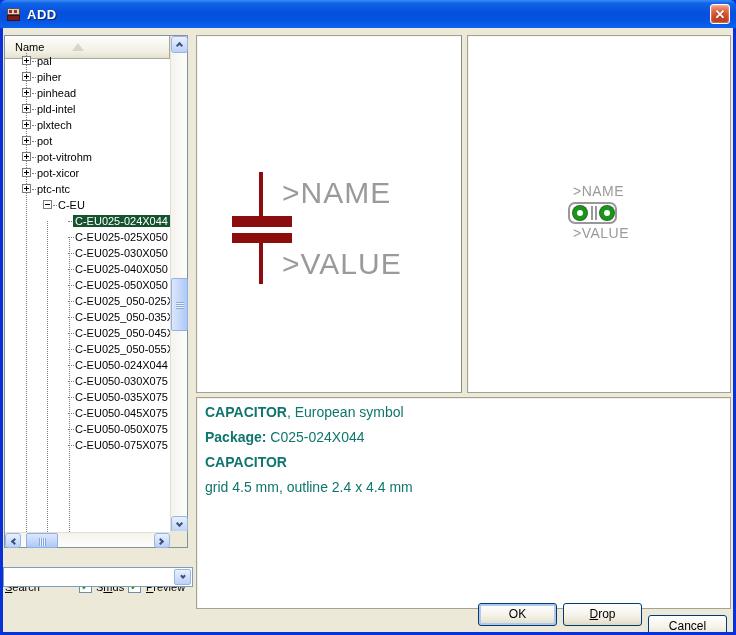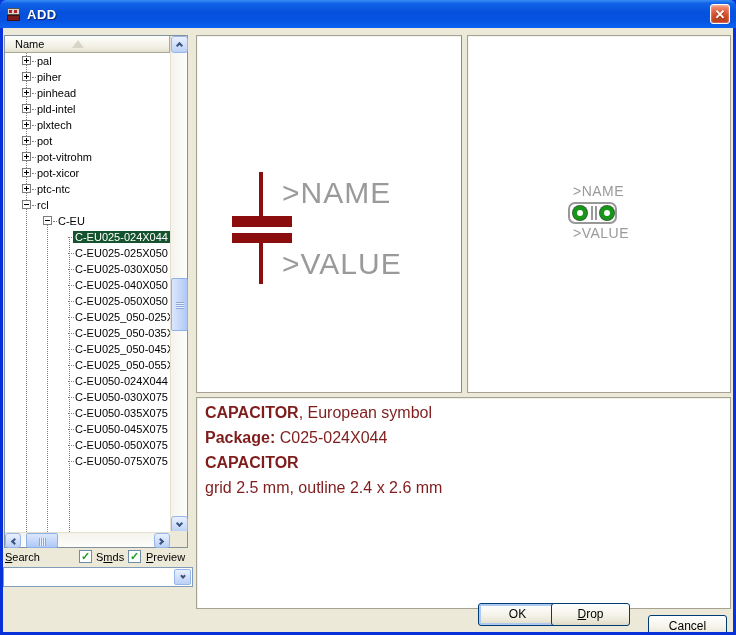--- a/index.html
+++ b/index.html
@@ -23,21 +23,21 @@
     background:linear-gradient(180deg,#F5A38A 0%,#E46A4C 30%,#D24A28 60%,#B83A1C 100%);
     display:flex; align-items:center; justify-content:center; box-shadow:inset 0 0 2px #FFD7C8; }
   .close-x { color:#fff; font-size:13px; font-weight:bold; line-height:1; text-shadow:0 1px 1px #8B2500; }
 
   
   .content { position:absolute; top:28px; left:3px; right:3px; bottom:3px; background:#ECE9D8; overflow:hidden; }
 
   
   .tree-panel { position:absolute; left:1px; top:7px; width:184px; height:513px;
     background:#fff; border:1px solid #83919B; }
-  .tree-header { position:absolute; left:0; top:0; width:165px; height:17px;
+  .tree-header { position:absolute; left:0; top:0; width:165px; height:23px;
     background:linear-gradient(180deg,#FDFDFB 0%,#F2F0E4 70%,#E4E1D0 100%);
     border-right:1px solid #ACA899; border-bottom:1px solid #ACA899;
     font-size:11px; color:#000; display:flex; align-items:center; padding-left:10px; }
   .sort-tri { width:0; height:0; margin-left:28px; border-left:6px solid transparent;
     border-right:6px solid transparent; border-bottom:8px solid #D9D5C6; }
   #tree-list { position:absolute; left:0; top:17px; width:165px; height:479px; overflow:hidden; font-size:11px; }
   .tree-row { position:relative; height:16px; }
   .tree-row:first-child { margin-top:-6px; }
   .tree-label { position:absolute; top:2px; white-space:nowrap; color:#000; }
   .tree-label.lv1 { left:32px; } .tree-label.lv2 { left:53px; } .tree-label.lv3 { left:70px; }
@@ -72,21 +72,21 @@
     background:linear-gradient(180deg,#F4F3EE,#FDFDFB); border-top:1px solid #E3E0D0; }
   .hscroll .scroll-btn { width:16px; height:15px; top:0; }
   .hscroll .scroll-btn.left-btn { left:0; } .hscroll .scroll-btn.right-btn { left:149px; }
   .hthumb { position:absolute; left:21px; top:0; width:32px; height:15px; border:1px solid #90B0E8; border-radius:2px;
     background:linear-gradient(180deg,#DCE7FC 0%,#C2D5F9 60%,#AEC8F6 100%); }
   .hthumb .grip { position:absolute; left:12px; top:4px; width:7px; height:8px;
     background:repeating-linear-gradient(90deg,#8AA8DC 0 1px,#EAF1FE 1px 2px); }
   .corner { position:absolute; right:0; bottom:0; width:17px; height:16px; background:#ECE9D8; }
 
   
-  .search-row { position:absolute; left:1px; top:522px; width:190px; height:16px; font-size:11px; color:#000; }
+  .search-row { position:absolute; left:1px; top:552px; width:190px; height:16px; font-size:11px; color:#000; }
   .search-row .lbl { position:absolute; top:1px; }
   .lbl-search { left:1px; } .lbl-smds { left:92px; } .lbl-preview { left:142px; }
   .u { text-decoration:underline; }
   .cb { position:absolute; top:0; width:13px; height:13px; background:#fff; border:1px solid #6C8FA5;
     display:flex; align-items:center; justify-content:center; }
   .cb-smds { left:75px; } .cb-preview { left:124px; }
   .check { color:#21A121; font-size:11px; font-weight:bold; line-height:1; margin-top:-1px; }
   .combo { position:absolute; left:0; top:539px; width:190px; height:20px; background:#fff; border:1px solid #7F9DB9; }
   .combo input { position:absolute; left:1px; top:1px; width:168px; height:16px; border:none; outline:none; font-size:11px; }
   .combo-btn { position:absolute; right:1px; top:1px; width:17px; height:16px; border:1px solid #96B5E8; border-radius:2px;
@@ -110,31 +110,31 @@
   .pkg-name { left:105px; top:147px; } .pkg-value { left:105px; top:189px; }
   .pkg-outline { position:absolute; left:100px; top:166px; width:49px; height:22px; border:2px solid #989898; border-radius:7px; }
   .pkg-line { position:absolute; top:2px; width:2px; height:14px; background:#989898; }
   .pkg-line.l1 { left:21px; } .pkg-line.l2 { left:25px; }
   .pad { position:absolute; top:2px; width:14px; height:14px; border-radius:50%;
     background:#fff; border:4px solid #169816; box-shadow:0 0 0 1px #336633; }
   .pad.p-left { left:3px; } .pad.p-right { left:30px; }
 
   
   .desc-panel { position:absolute; left:193px; top:369px; width:535px; height:212px; background:#fff;
-    border:1px solid #A5A294; box-shadow:inset 1px 1px 0 #F0EFE8; font-size:16px; color:#7f1d1d;
+    border:1px solid #A5A294; box-shadow:inset 1px 1px 0 #F0EFE8; font-size:14px; color:#0f766e;
     padding:8px 0 0 8px; }
   .desc-panel p { margin:0 0 12px 0; line-height:13px; }
   .desc-panel b { font-weight:bold; }
 
   
   .btn { position:absolute; top:575px; width:79px; height:23px; border:1px solid #003C74; border-radius:3px;
     background:linear-gradient(180deg,#FFFFFF 0%,#F4F2E8 55%,#EAE7D8 80%,#DDD9C4 100%);
     font-size:12px; color:#000; text-align:center; line-height:21px; }
   .btn.ok { left:475px; box-shadow:inset 0 0 0 2px #AEC8F0; }
-  .btn.drop { left:548px; }
+  .btn.drop { left:560px; }
   .btn.cancel { left:645px;margin-top:12px; }
 </style>
 </head>
 <body>
 
 <div class="window">
 
   <div class="titlebar">
     <div class="app-icon">
       <div class="ai-top"></div>
@@ -196,25 +196,20 @@
           </div>
           <div class="tree-row">
             <span class="expander lv1 plus"></span>
             <span class="dash lv1"></span>
             <span class="tree-label lv1">pot-xicor</span>
           </div>
           <div class="tree-row">
             <span class="expander lv1 plus"></span>
             <span class="dash lv1"></span>
             <span class="tree-label lv1">ptc-ntc</span>
-          </div>
-          <div class="tree-row">
-            <span class="expander lv1 minus"></span>
-            <span class="dash lv1"></span>
-            <span class="tree-label lv1">rcl</span>
           </div>
           <div class="tree-row">
             <span class="expander lv2 minus"></span>
             <span class="dash lv2"></span>
             <span class="tree-label lv2">C-EU</span>
           </div>
           <div class="tree-row">
             <span class="dash lv3"></span>
             <span class="tree-label lv3 sel">C-EU025-024X044</span>
           </div>
@@ -336,21 +331,21 @@
         <div class="pad p-left"></div>
         <div class="pad p-right"></div>
       </div>
       <div class="pkg-gray pkg-value">&gt;VALUE</div>
     </div>
 
     <div class="desc-panel">
       <p><b>CAPACITOR</b><span>, European symbol</span></p>
       <p><b>Package:</b><span> C025-024X044</span></p>
       <p><b>CAPACITOR</b></p>
-      <p><span>grid 2.5 mm, outline 2.4 x 2.6 mm</span></p>
+      <p><span>grid 4.5 mm, outline 2.4 x 4.4 mm</span></p>
     </div>
 
     <div class="btn ok">OK</div>
     <div class="btn drop"><span></span><span class="u">D</span><span>rop</span></div>
     <div class="btn cancel">Cancel</div>
 
   </div>
 </div>
 
 </body></html>

